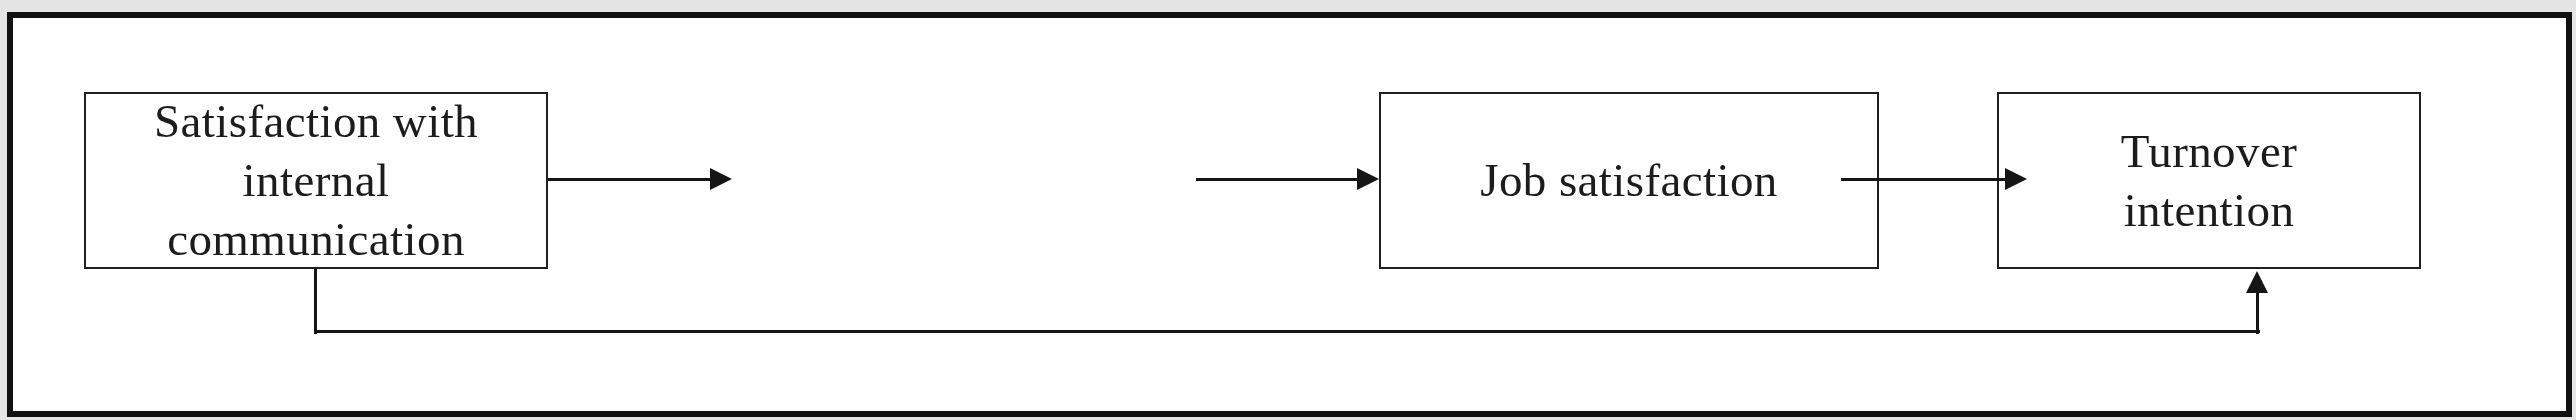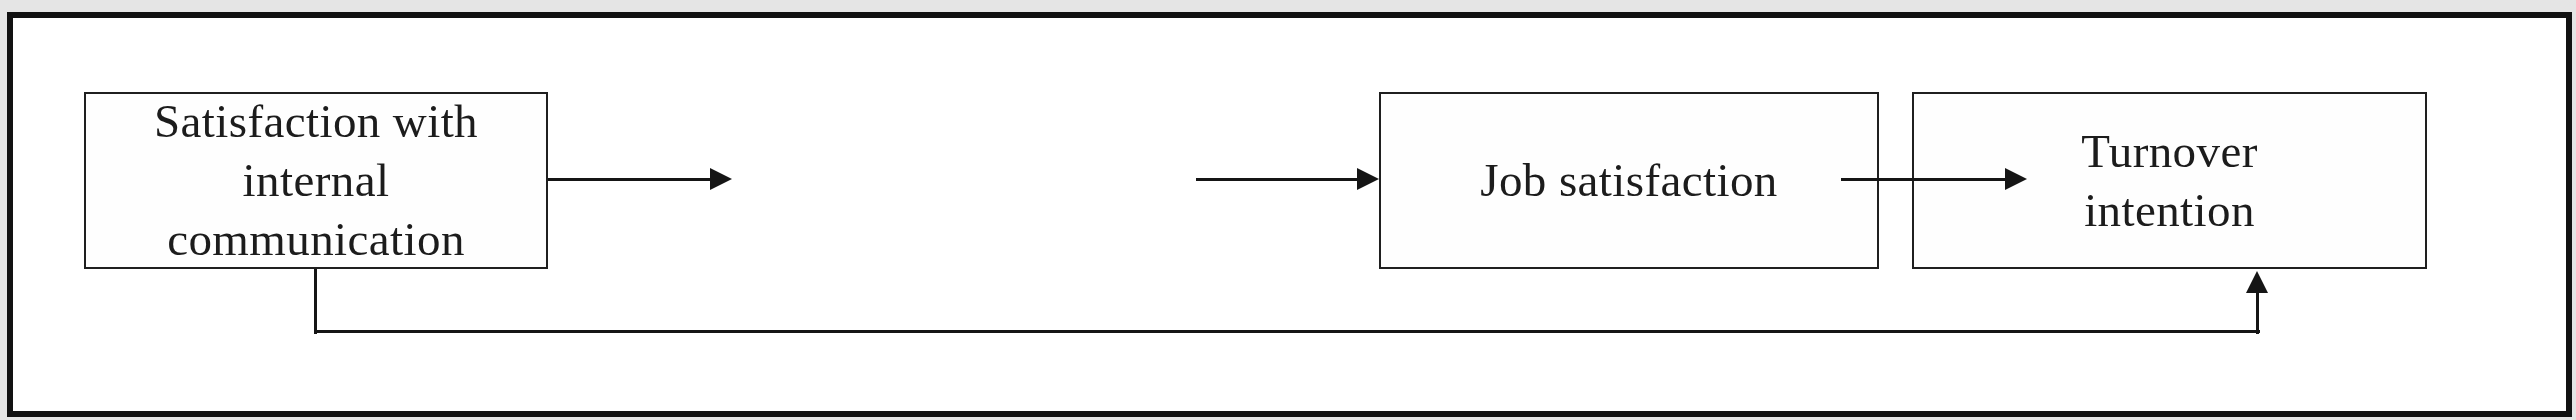--- a/index.html
+++ b/index.html
@@ -31,21 +31,21 @@
     justify-content: center;
     text-align: center;
     font-size: 47px;
     line-height: 59px;
     white-space: pre-line;
     letter-spacing: 0.4px;
   }
   #node-1 { left: 84px;  width: 464px; }
   #node-2 { left: 732px;  width: 464px; }
   #node-3 { left: 1379px; width: 500px; }
-  #node-4 { left: 1912px; width: 515px; font-family: Liberation Serif, serif; }
+  #node-4 { left: 1997px; width: 424px; font-family: Liberation Serif, serif; }
 
   .hline, .vline {
     position: absolute;
     background: #151515;
   }
   .hline { height: 3.3px; }
   .vline { width: 3.3px; }
 
   
   #edge1-line { left: 548px;  top: 178px; width: 166px; }

